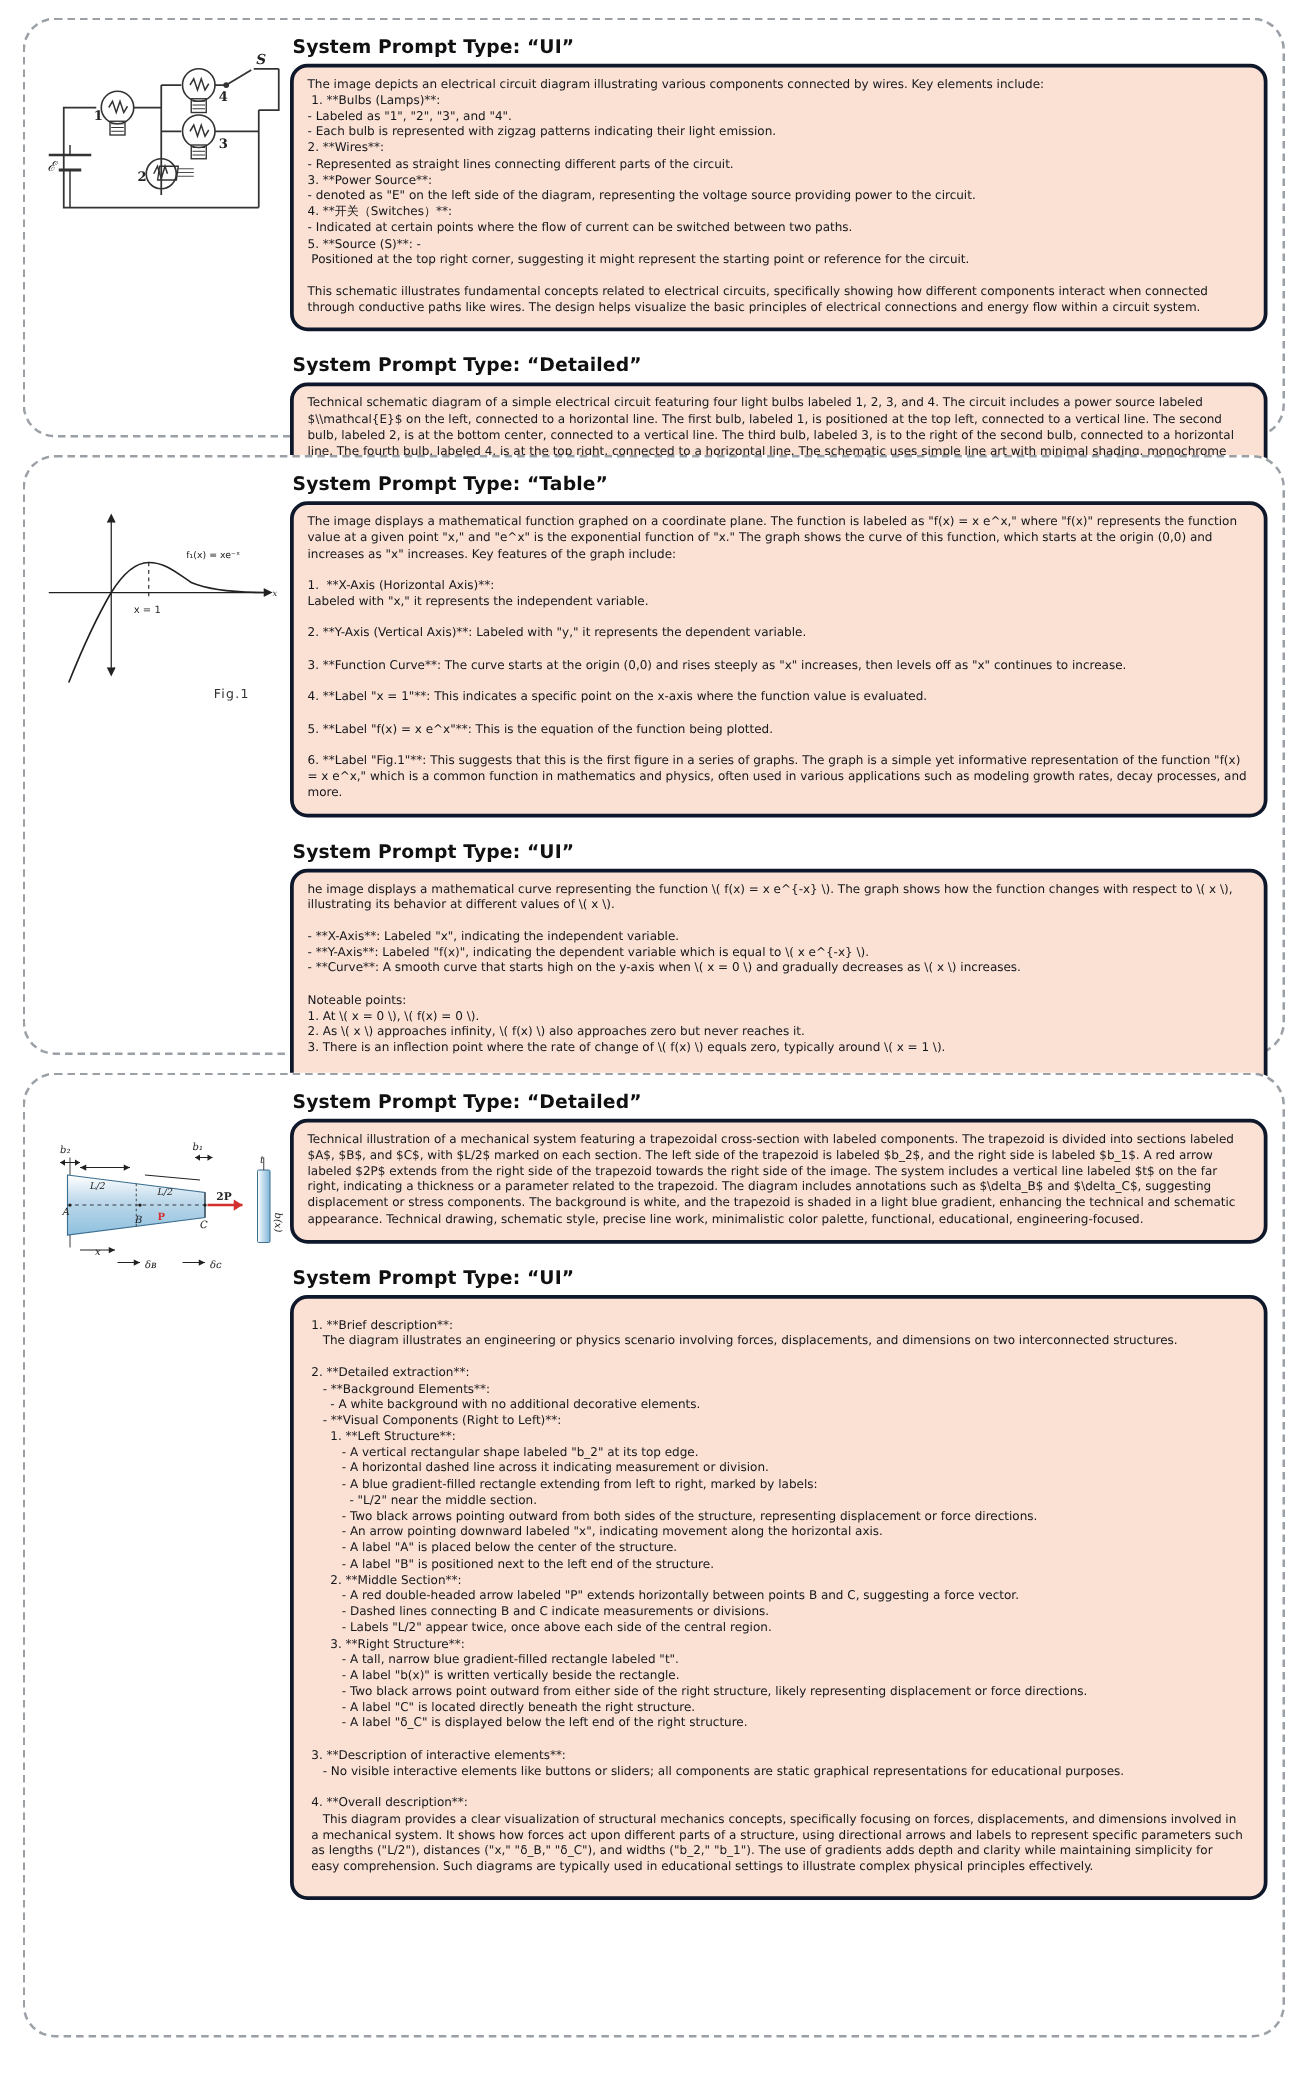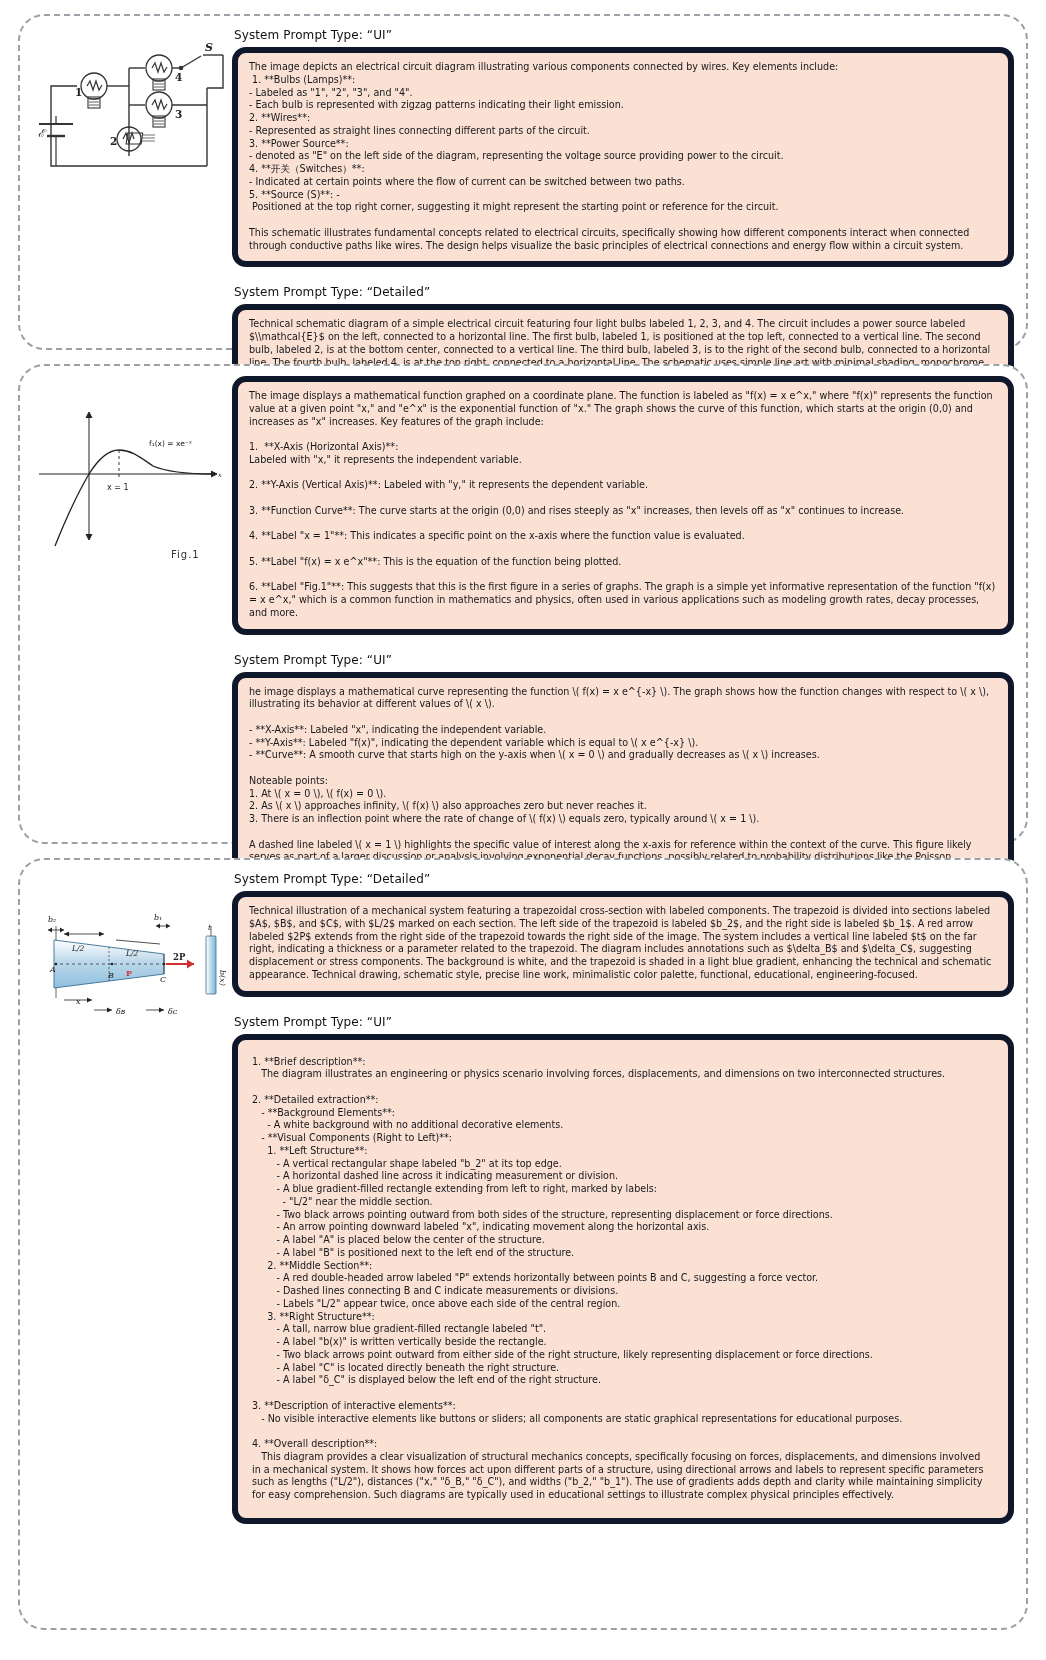--- a/index.html
+++ b/index.html
@@ -46,31 +46,31 @@
     padding-top: 12px;
   }
   .text-col {
     flex: 1 1 auto;
     min-width: 0;
     display: flex;
     flex-direction: column;
   }
 
   .prompt-label {
-    font-weight: normal;
-    font-size: 12px;
+    font-weight: bold;
+    font-size: 15px;
     letter-spacing: .1px;
     margin: 2px 0 5px 2px;
     color: #111111;
   }
   .prompt-label.tight { margin-top: 8px; }
 
   .bubble {
     background: #fbe0d4;
-    border: 6px solid #0f172a;
+    border: 3px solid #0f172a;
     border-radius: 14px;
     padding: 8px 11px 9px 11px;
     box-sizing: border-box;
     font-size: 9.6px;
     line-height: 1.33;
     color: #15181b;
     margin-bottom: 10px;
     white-space: pre-wrap;
     word-wrap: break-word;
   }
@@ -178,20 +178,21 @@
 
           <path d="M82 54 L82 82" stroke-dasharray="3 3" stroke-width=".9"></path>
         </g>
         <text x="112" y="50" font-size="7.5" font-family="DejaVu Sans, sans-serif" fill="#222">f₁(x) = xe⁻ˣ</text>
         <text x="70" y="94" font-size="8" font-family="DejaVu Sans, sans-serif" fill="#222">x = 1</text>
         <text x="181" y="81" font-size="6.5" font-style="italic" font-family="DejaVu Serif, serif" fill="#222">x</text>
         <text x="134" y="162" font-size="10" letter-spacing="1" font-family="DejaVu Sans, sans-serif" fill="#333">Fig.1</text>
       </svg>
     </div>
     <div class="text-col">
+      <div class="prompt-label">System Prompt Type: “Table”</div>
       <div class="bubble">The image displays a mathematical function graphed on a coordinate plane. The function is labeled as "f(x) = x e^x," where "f(x)" represents the function value at a given point "x," and "e^x" is the exponential function of "x." The graph shows the curve of this function, which starts at the origin (0,0) and increases as "x" increases. Key features of the graph include:
 
 1.  **X-Axis (Horizontal Axis)**:
 Labeled with "x," it represents the independent variable.
 
 2. **Y-Axis (Vertical Axis)**: Labeled with "y," it represents the dependent variable.
 
 3. **Function Curve**: The curve starts at the origin (0,0) and rises steeply as "x" increases, then levels off as "x" continues to increase.
 
 4. **Label "x = 1"**: This indicates a specific point on the x-axis where the function value is evaluated.

